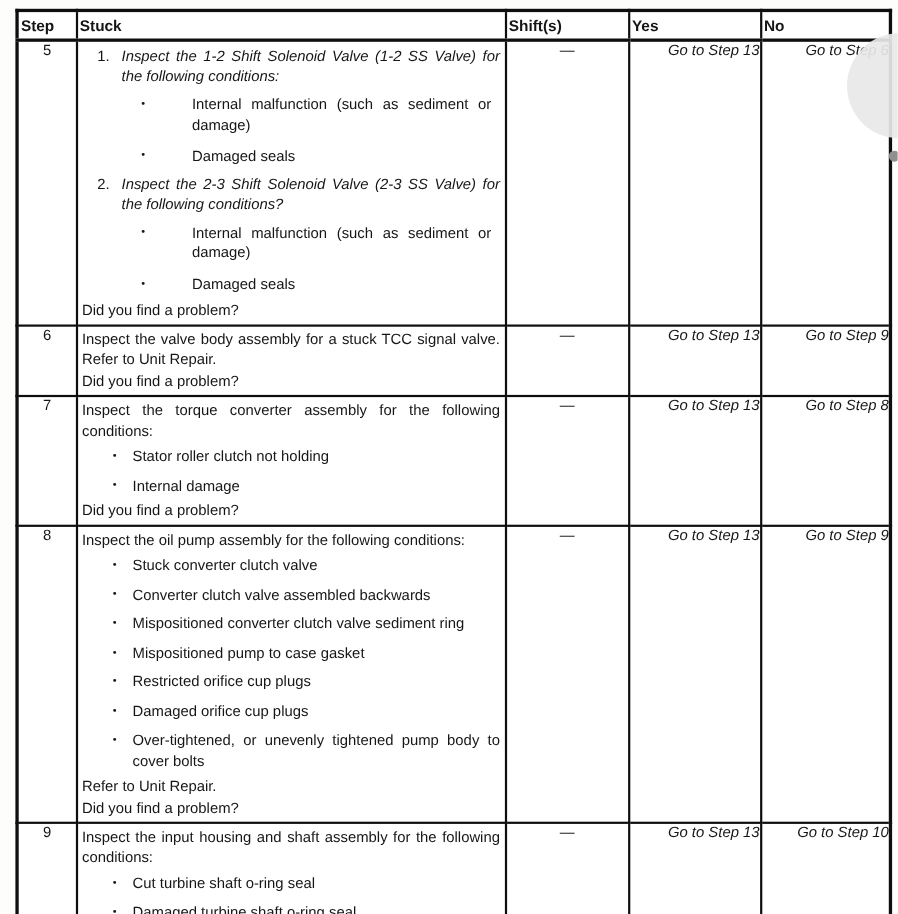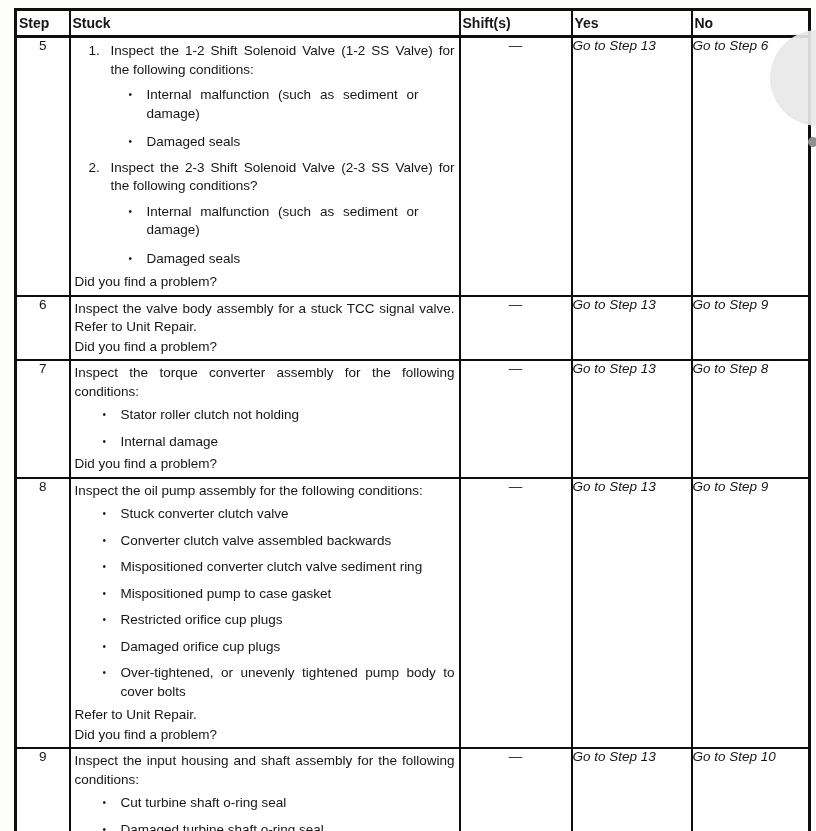--- a/index.html
+++ b/index.html
@@ -66,46 +66,47 @@
   .blk-numbered {
     display: flex;
     margin: 2px 0 2px 14px;
   }
   .blk-numbered .marker {
     flex: 0 0 22px;
   }
   .blk-numbered .txt {
     text-align: justify;
     flex: 1 1 auto;
+    font-style: italic;
   }
   .blk-bullet {
     display: flex;
     margin: 4px 0 4px 26px;
   }
   .blk-bullet-deep {
     display: flex;
     margin: 5px 0 5px 52px;
   }
   .bullet-glyph {
     flex: 0 0 18px;
     font-size: 10px;
     line-height: 18.5px;
     padding-left: 2px;
   }
   .blk-bullet .txt, .blk-bullet-deep .txt {
     text-align: justify;
   }
-  .blk-bullet-deep .txt { max-width: 272px; }
+  .blk-bullet-deep .txt { max-width: 272px; margin-left: 28px; }
   td.values-cell {
     text-align: center;
     vertical-align: middle;
     font-size: 14px;
   }
   td.yes-cell, td.no-cell {
-    text-align: left;
+    text-align: right;
     vertical-align: bottom;
     font-style: italic;
     font-size: 13.5px;
     padding: 0 2px 3px 2px;
   }
   
   tr.row-5 { height: 220px; }
   tr.row-6 { height: 62px; }
   tr.row-7 { height: 106px; }
   tr.row-8 { height: 238px; }

